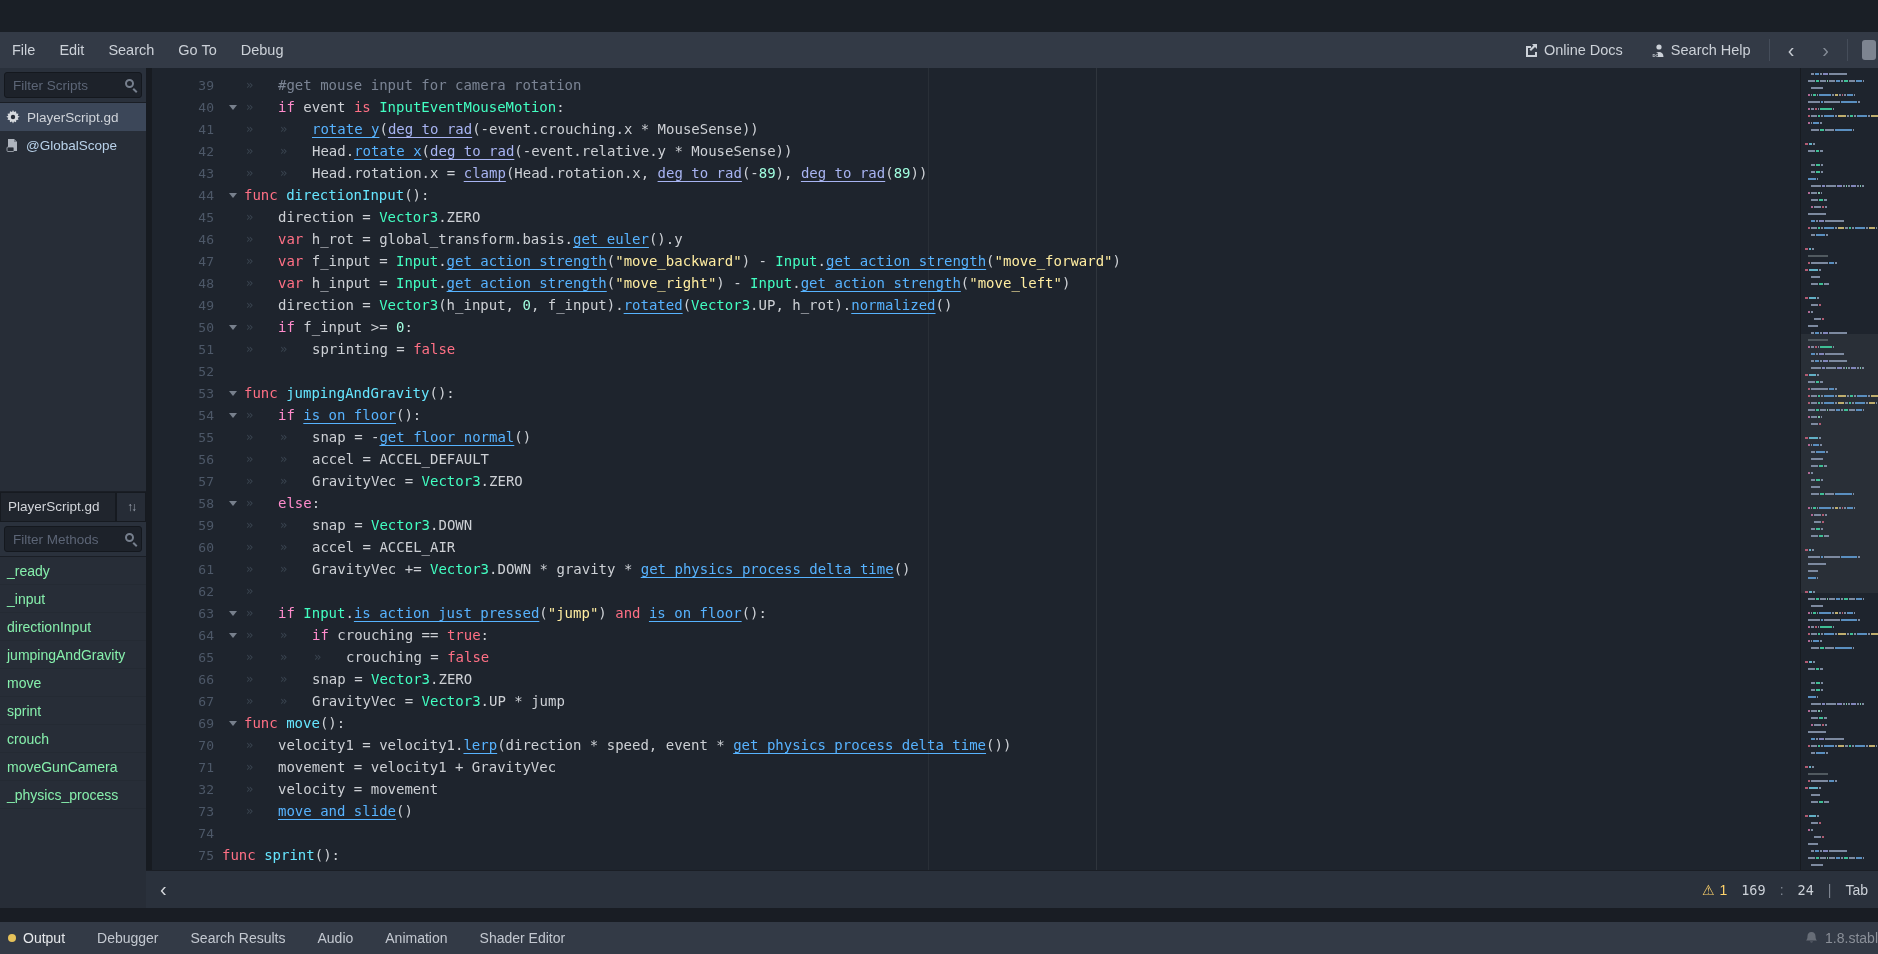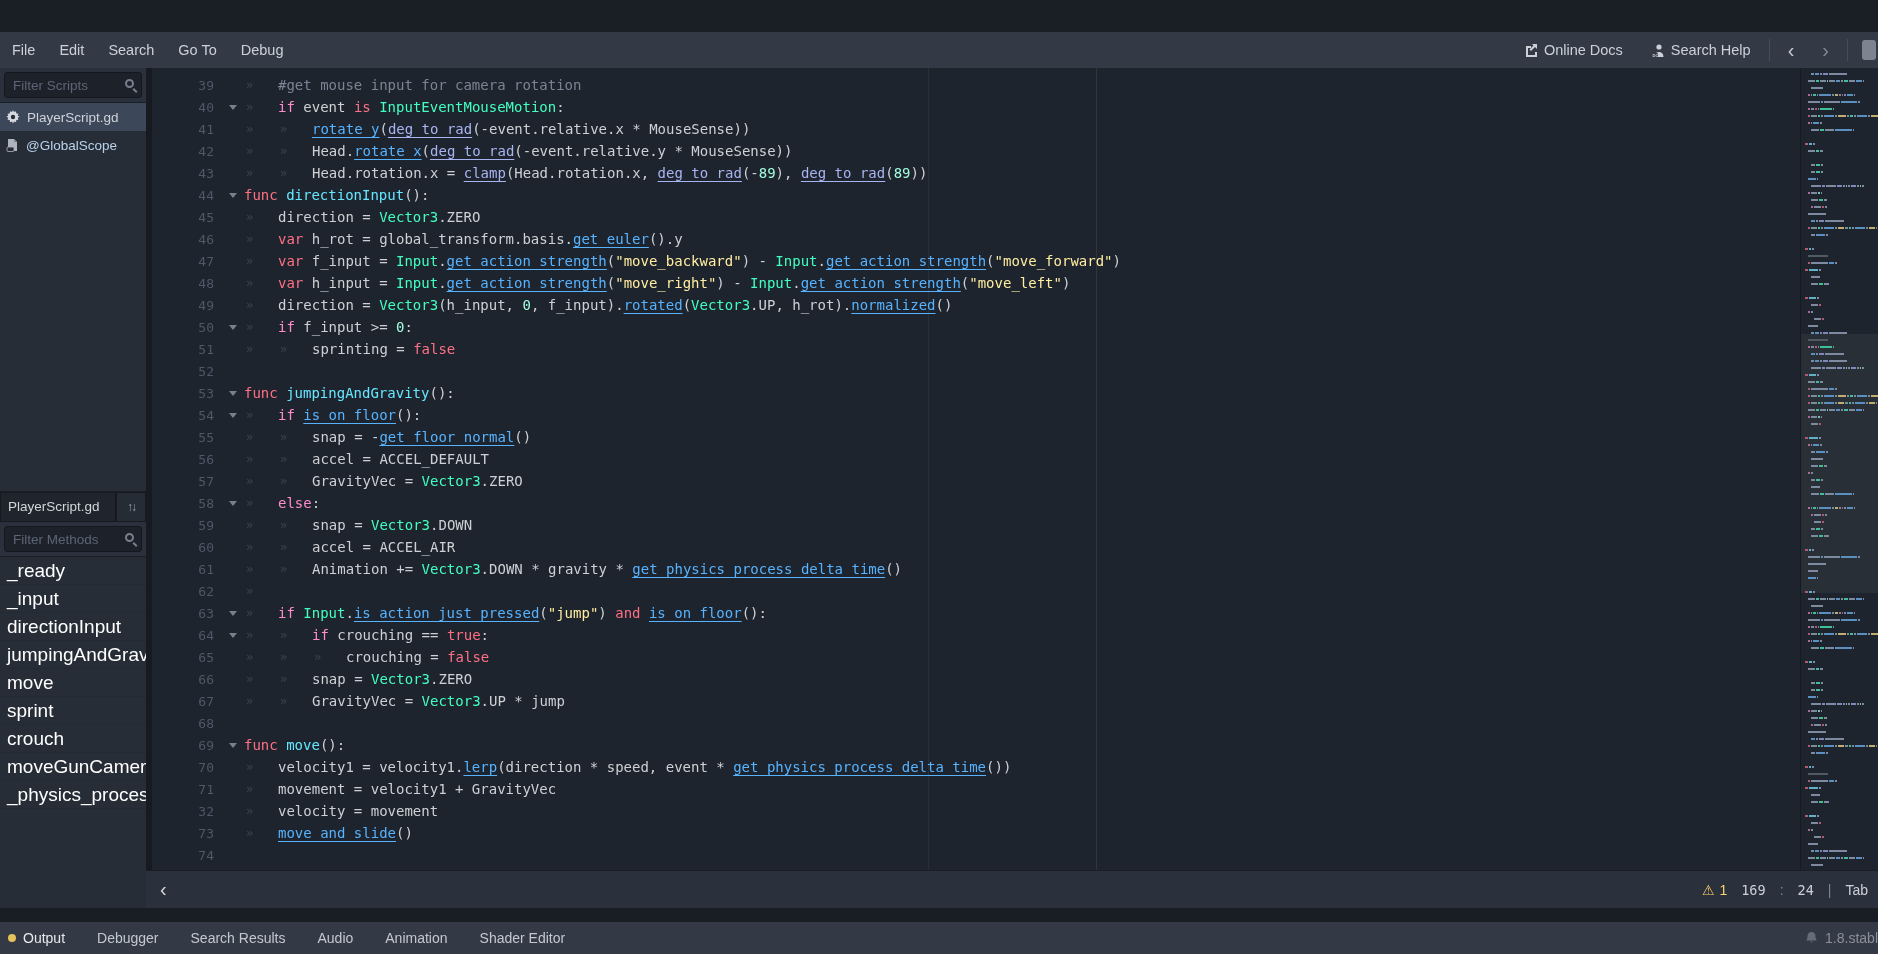--- a/index.html
+++ b/index.html
@@ -51,21 +51,21 @@
   .srow .lbl2 { color:#b9d2ea; }
   #panelmid { height:332px; background:#272d37; }
   #namerow { display:flex; border-top:1px solid #1a1e25; }
   #namebox { width:116px; height:30px; background:#20252d; border:1px solid #161a20;
              color:#d2d5da; font-size:13.5px; line-height:28px; padding:0 7px;
              white-space:nowrap; overflow:hidden; }
   #sortbtn { width:30px; height:30px; background:#262c36; border:1px solid #161a20;
              color:#9aa2ae; font-size:12px; display:flex; align-items:center; justify-content:center;
              letter-spacing:-2px; }
   #methodlist { background:#272d37; border-top:1px solid #1a1e25; height:356px; }
-  .mrow { height:28px; line-height:28px; padding:0 7px; font-size:19px; color:#ffffff;
+  .mrow { height:28px; line-height:28px; padding:0 7px; font-size:14px; color:#86efac;
           border-bottom:1px solid #242a33; white-space:nowrap; overflow:hidden; }
   #panelbottom { background:#272d37; height:94px; }
 
   
   #splitter { left:146px; top:68px; width:6px; height:840px; background:#171b21; }
   #editor { left:152px; top:68px; width:1648px; height:802px; background:#1e242d; overflow:hidden; }
   .guide1 { left:776px; top:0; width:1px; height:802px; background:rgba(255,255,255,0.05); }
   .guide2 { left:944px; top:0; width:1px; height:802px; background:rgba(255,255,255,0.08); }
   #codelines { position:relative; padding-top:6px; font-family:"DejaVu Sans Mono", monospace;
                font-size:14px; }
@@ -196,48 +196,47 @@
     <div id="panelbottom"></div>
   </div>
 
   <div id="splitter" class="abs"></div>
   <div id="editor" class="abs">
     <div class="guide1 abs"></div>
     <div class="guide2 abs"></div>
     <div id="codelines">
         <div class="crow"><span class="lnum">39</span><span class="lfold"></span><span class="ltab">»</span><span class="c-cm">#get mouse input for camera rotation</span></div>
         <div class="crow"><span class="lnum">40</span><span class="lfold"><span class="tri"></span></span><span class="ltab">»</span><span class="c-cf">if</span><span class="c-p"> event </span><span class="c-kw">is</span><span class="c-p"> </span><span class="c-ty">InputEventMouseMotion</span><span class="c-p">:</span></div>
-        <div class="crow"><span class="lnum">41</span><span class="lfold"></span><span class="ltab">»</span><span class="ltab">»</span><span class="c-fn">rotate_y</span><span class="c-p">(</span><span class="c-gf">deg_to_rad</span><span class="c-p">(-event.relative.x * MouseSense))</span></div>
+        <div class="crow"><span class="lnum">41</span><span class="lfold"></span><span class="ltab">»</span><span class="ltab">»</span><span class="c-fn">rotate_y</span><span class="c-p">(</span><span class="c-gf">deg_to_rad</span><span class="c-p">(-event.crouching.x * MouseSense))</span></div>
         <div class="crow"><span class="lnum">42</span><span class="lfold"></span><span class="ltab">»</span><span class="ltab">»</span><span class="c-p">Head.</span><span class="c-fn">rotate_x</span><span class="c-p">(</span><span class="c-gf">deg_to_rad</span><span class="c-p">(-event.relative.y * MouseSense))</span></div>
         <div class="crow"><span class="lnum">43</span><span class="lfold"></span><span class="ltab">»</span><span class="ltab">»</span><span class="c-p">Head.rotation.x = </span><span class="c-gf">clamp</span><span class="c-p">(Head.rotation.x, </span><span class="c-gf">deg_to_rad</span><span class="c-p">(-</span><span class="c-nu">89</span><span class="c-p">), </span><span class="c-gf">deg_to_rad</span><span class="c-p">(</span><span class="c-nu">89</span><span class="c-p">))</span></div>
         <div class="crow"><span class="lnum">44</span><span class="lfold"><span class="tri"></span></span><span class="c-kw">func </span><span class="c-fd">directionInput</span><span class="c-p">():</span></div>
         <div class="crow"><span class="lnum">45</span><span class="lfold"></span><span class="ltab">»</span><span class="c-p">direction = </span><span class="c-ty">Vector3</span><span class="c-p">.ZERO</span></div>
         <div class="crow"><span class="lnum">46</span><span class="lfold"></span><span class="ltab">»</span><span class="c-kw">var</span><span class="c-p"> h_rot = global_transform.basis.</span><span class="c-fn">get_euler</span><span class="c-p">().y</span></div>
         <div class="crow"><span class="lnum">47</span><span class="lfold"></span><span class="ltab">»</span><span class="c-kw">var</span><span class="c-p"> f_input = </span><span class="c-ty">Input</span><span class="c-p">.</span><span class="c-fn">get_action_strength</span><span class="c-p">(</span><span class="c-st">"move_backward"</span><span class="c-p">) - </span><span class="c-ty">Input</span><span class="c-p">.</span><span class="c-fn">get_action_strength</span><span class="c-p">(</span><span class="c-st">"move_forward"</span><span class="c-p">)</span></div>
         <div class="crow"><span class="lnum">48</span><span class="lfold"></span><span class="ltab">»</span><span class="c-kw">var</span><span class="c-p"> h_input = </span><span class="c-ty">Input</span><span class="c-p">.</span><span class="c-fn">get_action_strength</span><span class="c-p">(</span><span class="c-st">"move_right"</span><span class="c-p">) - </span><span class="c-ty">Input</span><span class="c-p">.</span><span class="c-fn">get_action_strength</span><span class="c-p">(</span><span class="c-st">"move_left"</span><span class="c-p">)</span></div>
         <div class="crow"><span class="lnum">49</span><span class="lfold"></span><span class="ltab">»</span><span class="c-p">direction = </span><span class="c-ty">Vector3</span><span class="c-p">(h_input, </span><span class="c-nu">0</span><span class="c-p">, f_input).</span><span class="c-fn">rotated</span><span class="c-p">(</span><span class="c-ty">Vector3</span><span class="c-p">.UP, h_rot).</span><span class="c-fn">normalized</span><span class="c-p">()</span></div>
         <div class="crow"><span class="lnum">50</span><span class="lfold"><span class="tri"></span></span><span class="ltab">»</span><span class="c-cf">if</span><span class="c-p"> f_input &gt;= </span><span class="c-nu">0</span><span class="c-p">:</span></div>
         <div class="crow"><span class="lnum">51</span><span class="lfold"></span><span class="ltab">»</span><span class="ltab">»</span><span class="c-p">sprinting = </span><span class="c-kw">false</span></div>
         <div class="crow"><span class="lnum">52</span><span class="lfold"></span></div>
         <div class="crow"><span class="lnum">53</span><span class="lfold"><span class="tri"></span></span><span class="c-kw">func </span><span class="c-fd">jumpingAndGravity</span><span class="c-p">():</span></div>
         <div class="crow"><span class="lnum">54</span><span class="lfold"><span class="tri"></span></span><span class="ltab">»</span><span class="c-cf">if</span><span class="c-p"> </span><span class="c-fn">is_on_floor</span><span class="c-p">():</span></div>
         <div class="crow"><span class="lnum">55</span><span class="lfold"></span><span class="ltab">»</span><span class="ltab">»</span><span class="c-p">snap = -</span><span class="c-fn">get_floor_normal</span><span class="c-p">()</span></div>
         <div class="crow"><span class="lnum">56</span><span class="lfold"></span><span class="ltab">»</span><span class="ltab">»</span><span class="c-p">accel = ACCEL_DEFAULT</span></div>
         <div class="crow"><span class="lnum">57</span><span class="lfold"></span><span class="ltab">»</span><span class="ltab">»</span><span class="c-p">GravityVec = </span><span class="c-ty">Vector3</span><span class="c-p">.ZERO</span></div>
         <div class="crow"><span class="lnum">58</span><span class="lfold"><span class="tri"></span></span><span class="ltab">»</span><span class="c-cf">else</span><span class="c-p">:</span></div>
         <div class="crow"><span class="lnum">59</span><span class="lfold"></span><span class="ltab">»</span><span class="ltab">»</span><span class="c-p">snap = </span><span class="c-ty">Vector3</span><span class="c-p">.DOWN</span></div>
         <div class="crow"><span class="lnum">60</span><span class="lfold"></span><span class="ltab">»</span><span class="ltab">»</span><span class="c-p">accel = ACCEL_AIR</span></div>
-        <div class="crow"><span class="lnum">61</span><span class="lfold"></span><span class="ltab">»</span><span class="ltab">»</span><span class="c-p">Animation += </span><span class="c-ty">Vector3</span><span class="c-p">.DOWN * gravity * </span><span class="c-fn">get_physics_process_delta_time</span><span class="c-p">()</span></div>
+        <div class="crow"><span class="lnum">61</span><span class="lfold"></span><span class="ltab">»</span><span class="ltab">»</span><span class="c-p">GravityVec += </span><span class="c-ty">Vector3</span><span class="c-p">.DOWN * gravity * </span><span class="c-fn">get_physics_process_delta_time</span><span class="c-p">()</span></div>
         <div class="crow"><span class="lnum">62</span><span class="lfold"></span><span class="ltab">»</span></div>
         <div class="crow"><span class="lnum">63</span><span class="lfold"><span class="tri"></span></span><span class="ltab">»</span><span class="c-cf">if</span><span class="c-p"> </span><span class="c-ty">Input</span><span class="c-p">.</span><span class="c-fn">is_action_just_pressed</span><span class="c-p">(</span><span class="c-st">"jump"</span><span class="c-p">) </span><span class="c-kw">and</span><span class="c-p"> </span><span class="c-fn">is_on_floor</span><span class="c-p">():</span></div>
         <div class="crow"><span class="lnum">64</span><span class="lfold"><span class="tri"></span></span><span class="ltab">»</span><span class="ltab">»</span><span class="c-cf">if</span><span class="c-p"> crouching == </span><span class="c-kw">true</span><span class="c-p">:</span></div>
         <div class="crow"><span class="lnum">65</span><span class="lfold"></span><span class="ltab">»</span><span class="ltab">»</span><span class="ltab">»</span><span class="c-p">crouching = </span><span class="c-kw">false</span></div>
         <div class="crow"><span class="lnum">66</span><span class="lfold"></span><span class="ltab">»</span><span class="ltab">»</span><span class="c-p">snap = </span><span class="c-ty">Vector3</span><span class="c-p">.ZERO</span></div>
         <div class="crow"><span class="lnum">67</span><span class="lfold"></span><span class="ltab">»</span><span class="ltab">»</span><span class="c-p">GravityVec = </span><span class="c-ty">Vector3</span><span class="c-p">.UP * jump</span></div>
-        <div class="crow"><span class="lnum">68</span><span class="lfold"></span></div>
         <div class="crow"><span class="lnum">69</span><span class="lfold"><span class="tri"></span></span><span class="c-kw">func </span><span class="c-fd">move</span><span class="c-p">():</span></div>
         <div class="crow"><span class="lnum">70</span><span class="lfold"></span><span class="ltab">»</span><span class="c-p">velocity1 = velocity1.</span><span class="c-fn">lerp</span><span class="c-p">(direction * speed, event * </span><span class="c-fn">get_physics_process_delta_time</span><span class="c-p">())</span></div>
         <div class="crow"><span class="lnum">71</span><span class="lfold"></span><span class="ltab">»</span><span class="c-p">movement = velocity1 + GravityVec</span></div>
         <div class="crow"><span class="lnum">32</span><span class="lfold"></span><span class="ltab">»</span><span class="c-p">velocity = movement</span></div>
         <div class="crow"><span class="lnum">73</span><span class="lfold"></span><span class="ltab">»</span><span class="c-fn">move_and_slide</span><span class="c-p">()</span></div>
         <div class="crow"><span class="lnum">74</span><span class="lfold"></span></div>
         <div class="crow"><span class="lnum">75</span><span class="c-kw">func </span><span class="c-fd">sprint</span><span class="c-p">():</span></div>
       </div>
   </div>
 

